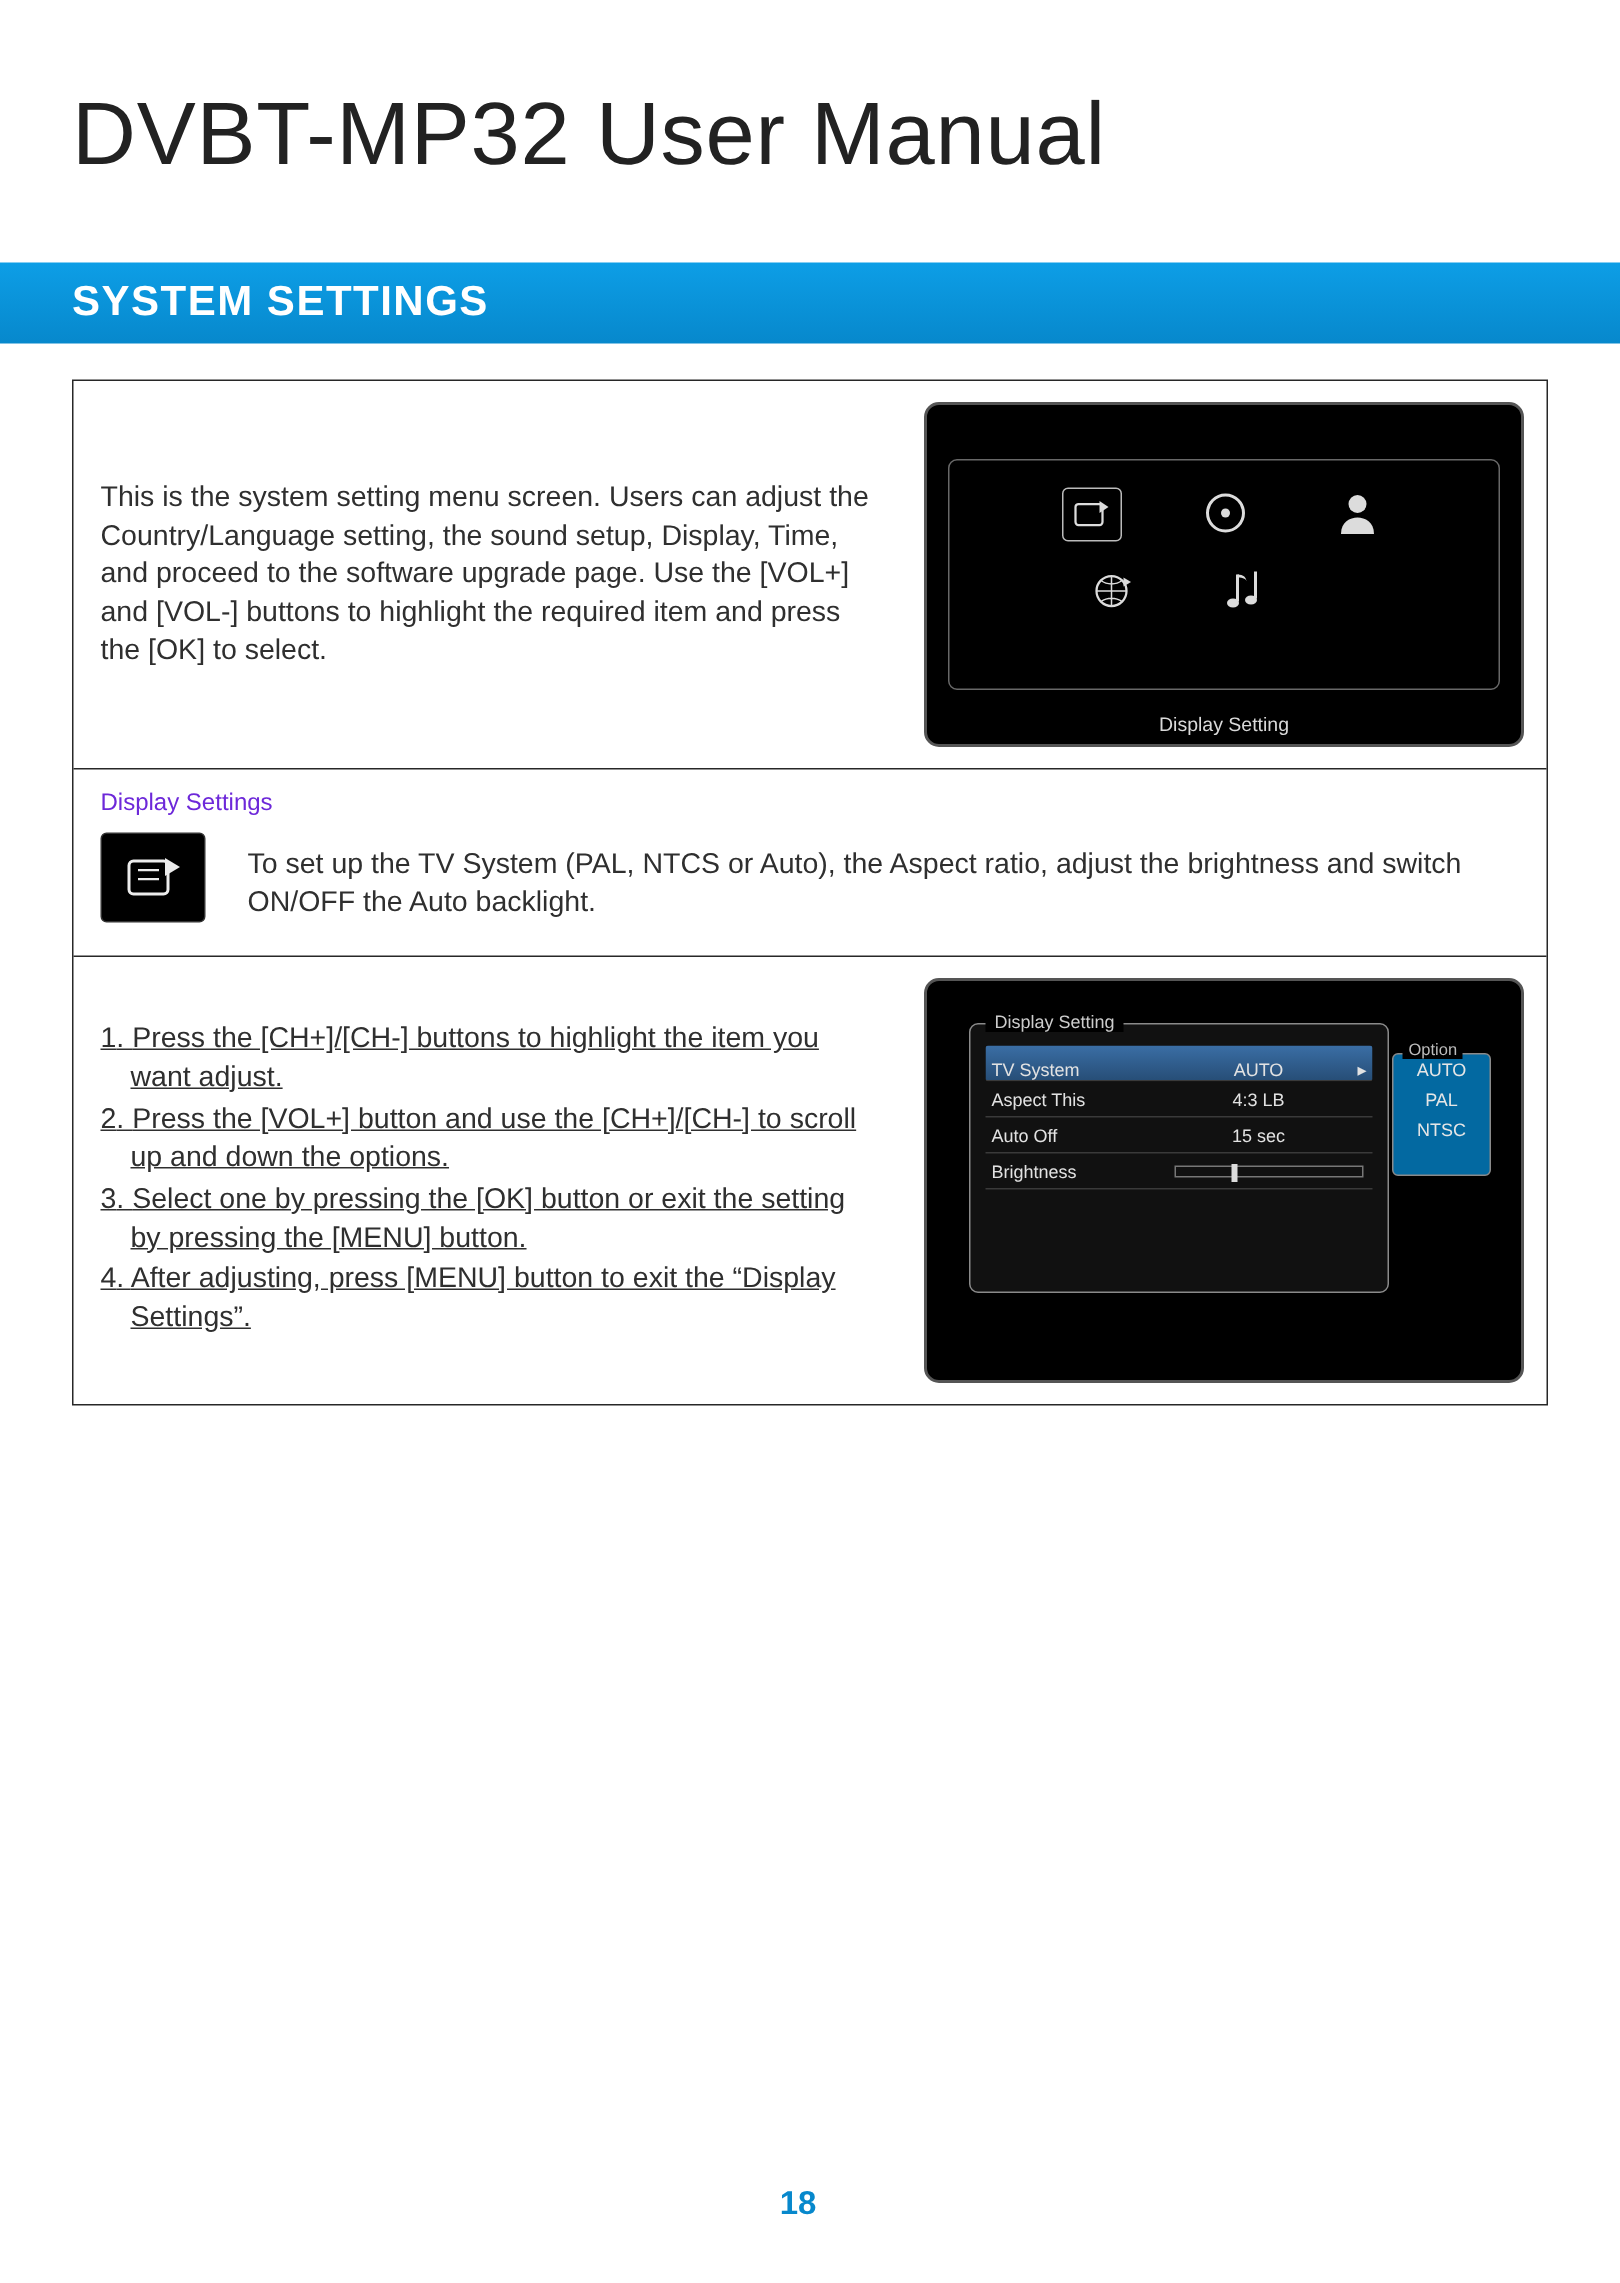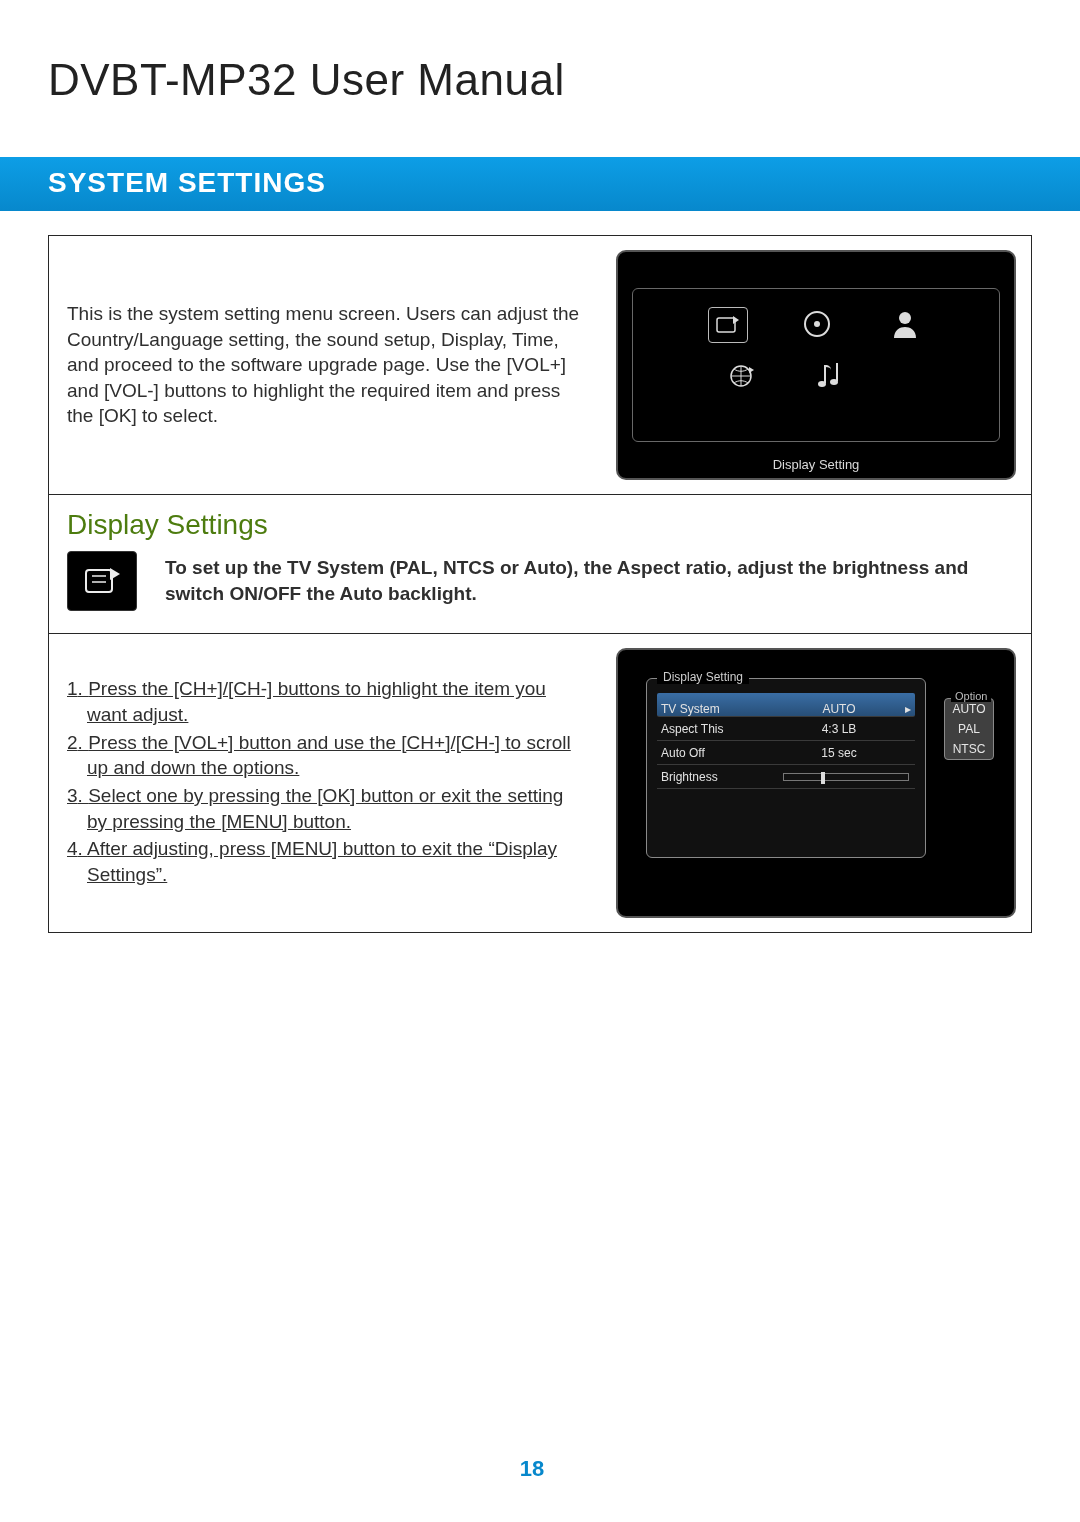--- a/index.html
+++ b/index.html
@@ -5,21 +5,21 @@
   * { box-sizing: border-box; margin: 0; padding: 0; }
   body {
     width: 1080px;
     height: 1522px;
     background: #fff;
     font-family: "Segoe UI", Arial, sans-serif;
     color: #3a3a3a;
     position: relative;
   }
   .page-title {
-    font-size: 44px;
+    font-size: 59px;
     font-weight: 400;
     color: #222;
     padding: 55px 0 20px 48px;
     letter-spacing: 0.5px;
   }
   .section-header {
     background: linear-gradient(#0d9ee6, #0788cc);
     color: #fff;
     font-size: 28px;
     font-weight: 700;
@@ -94,29 +94,28 @@
     left: 0; right: 0;
     text-align: center;
     font-size: 13px;
     color: #d9d9d9;
   }
   
   .display-row {
     padding: 14px 18px 22px 18px;
   }
   .display-title {
-    font-size: 28px;
-    color: #4d7c0f;
+    font-size: 16px;
+    color: #6d28d9;
     margin-bottom: 10px;
   }
   .display-body {
     display: flex;
     gap: 28px;
-    align-items: flex-start;
-    font-weight: bold;
+    align-items: flex-end;
   }
   .icon-tile {
     width: 70px; height: 60px;
     background: #000;
     border: 1px solid #333;
     border-radius: 4px;
     display:flex;align-items:center;justify-content:center;
     color:#fff;font-size:34px;
     flex: none;
   }
@@ -194,26 +193,26 @@
     border:1px solid #777;
     margin: 0 6px;
     position:relative;
   }
   .s2-slider::after{
     content:"";position:absolute;left:30%;top:-2px;width:4px;height:12px;background:#ddd;
   }
   .s2-options {
     position: absolute;
     right: 20px; top: 48px;
-    width: 50px;
+    width: 66px;
     border: 1px solid #8a8a8a;
     border-radius: 4px;
-    background: #404040;
+    background: #0369a1;
     font-size: 12px;
-    padding-bottom:0;
+    padding-bottom:20px;
   }
   .s2-opt-title {
     position:absolute;top:-9px;left:6px;background:#000;padding:0 4px;font-size:11px;color:#bbb;
   }
   .s2-opt { text-align:center; padding:3px 0; color:#e6e6e6; }
   .s2-opt:first-of-type{margin-top:8px;}
   .page-number {
     position: absolute;
     bottom: 40px;
     left: 0; right: 16px;

